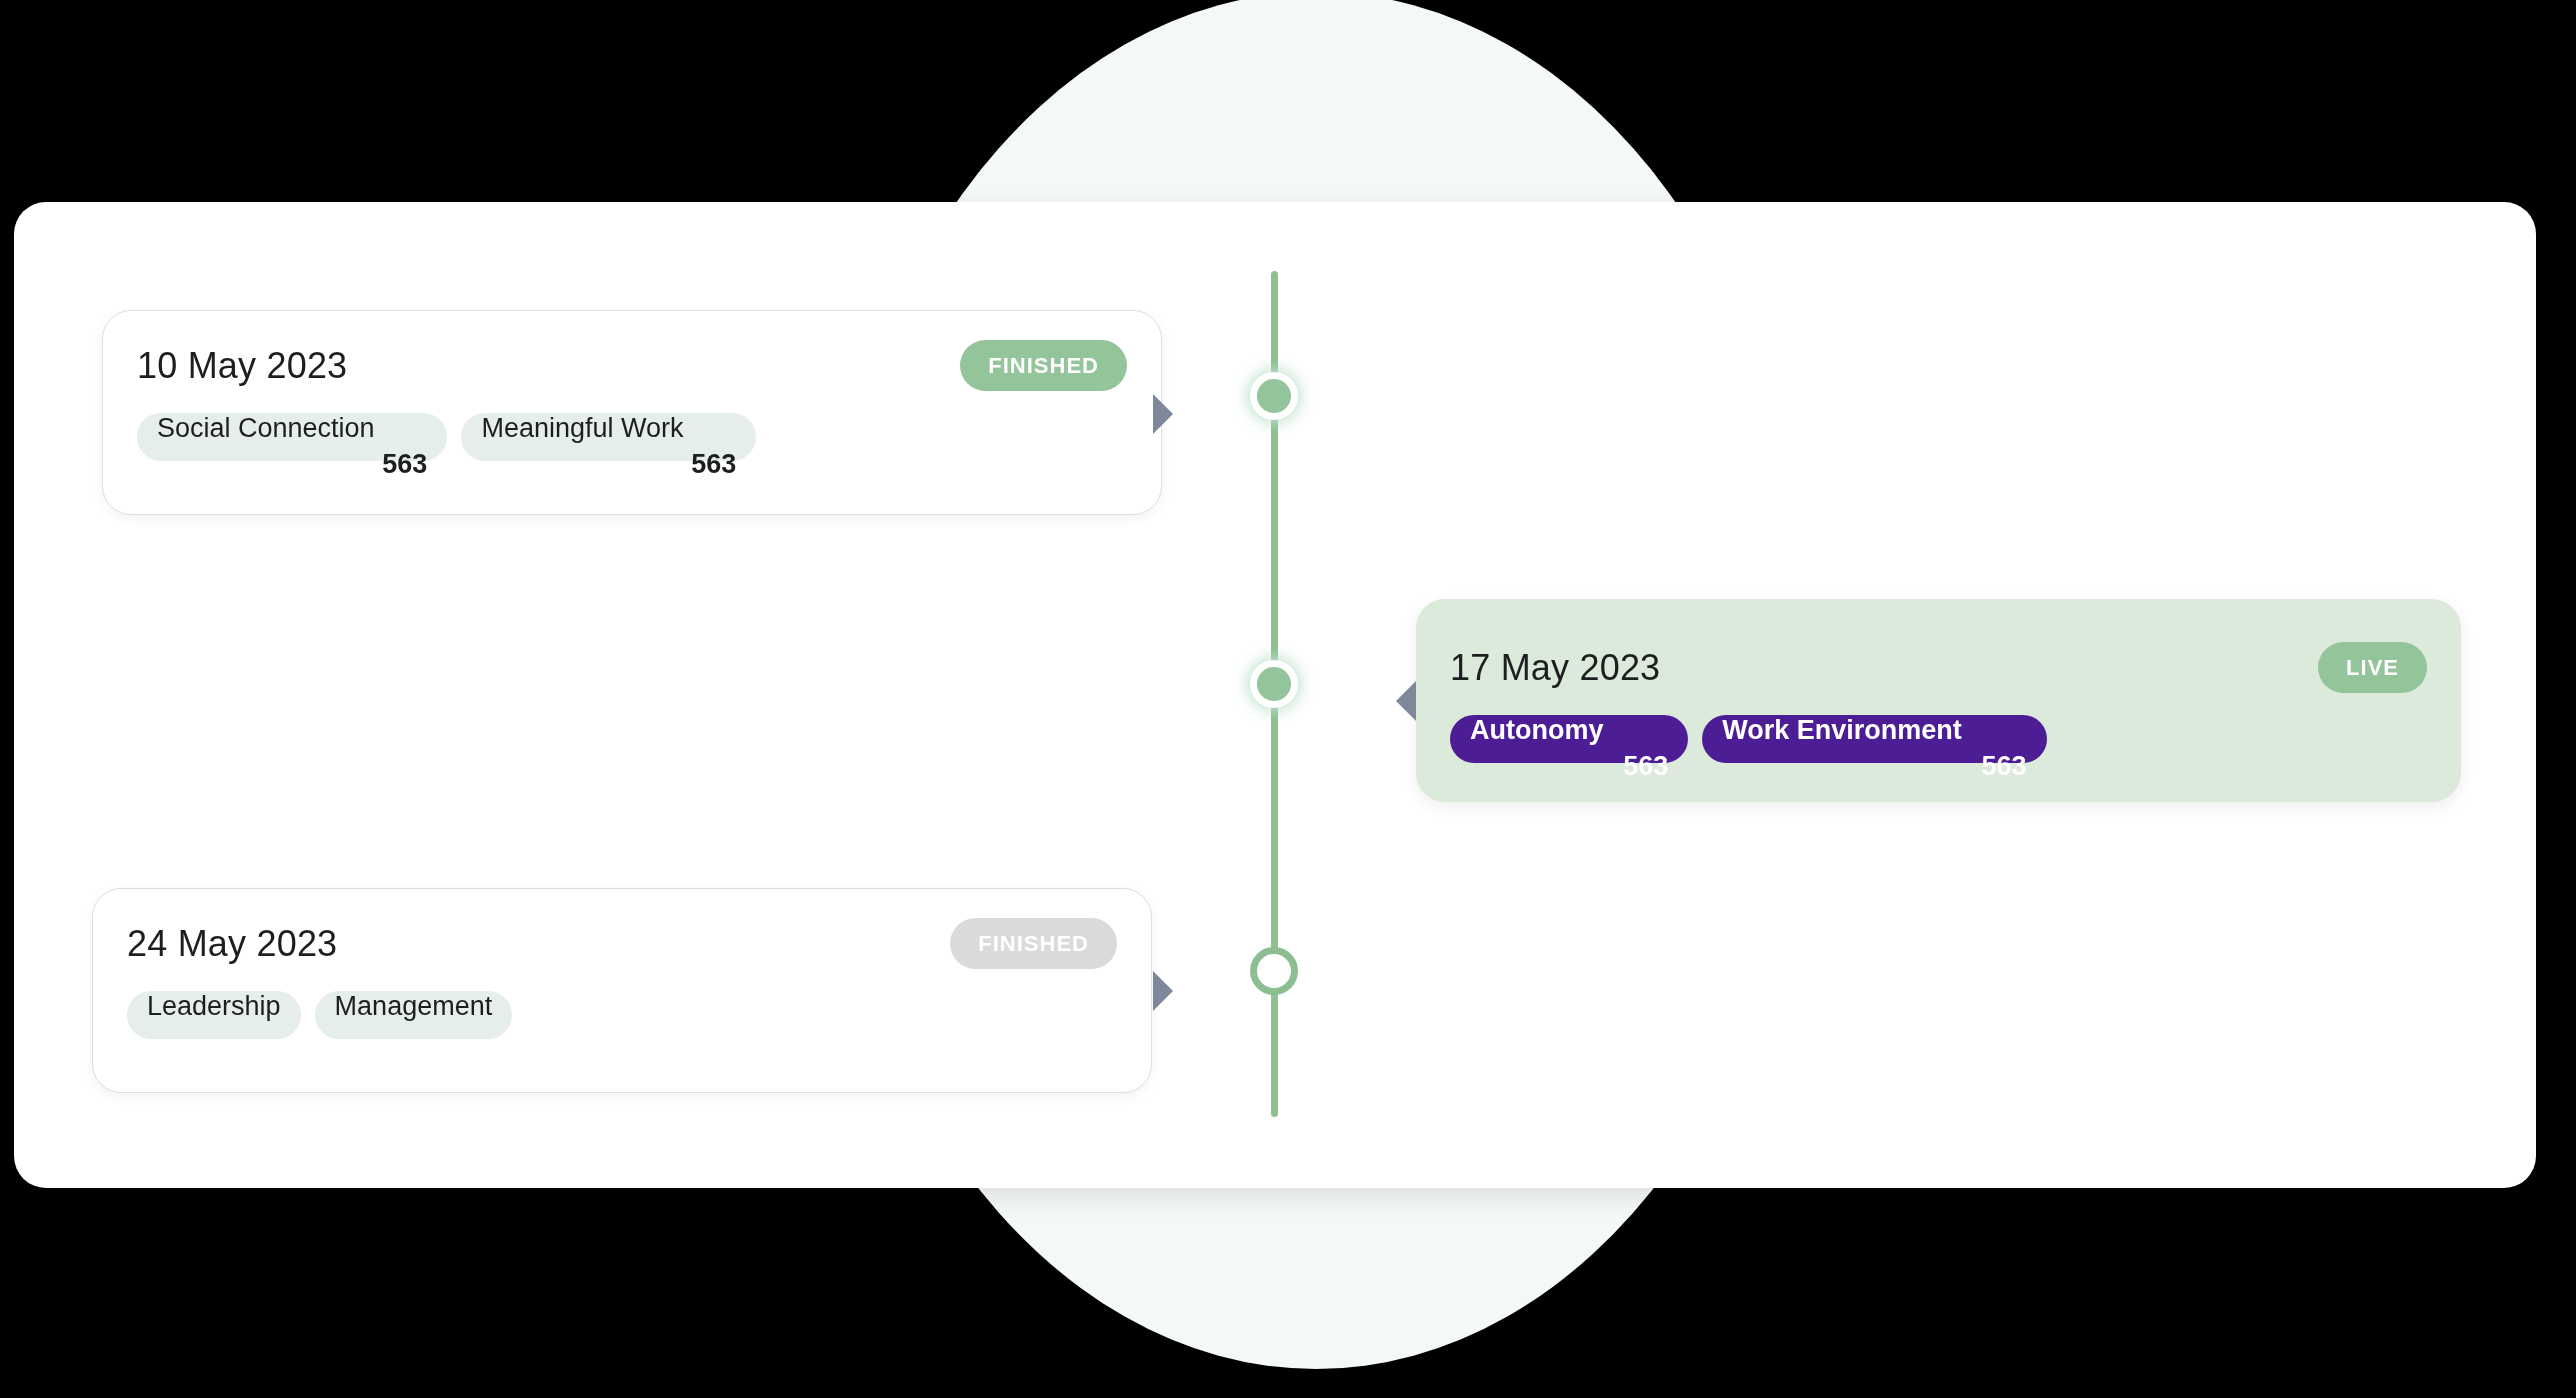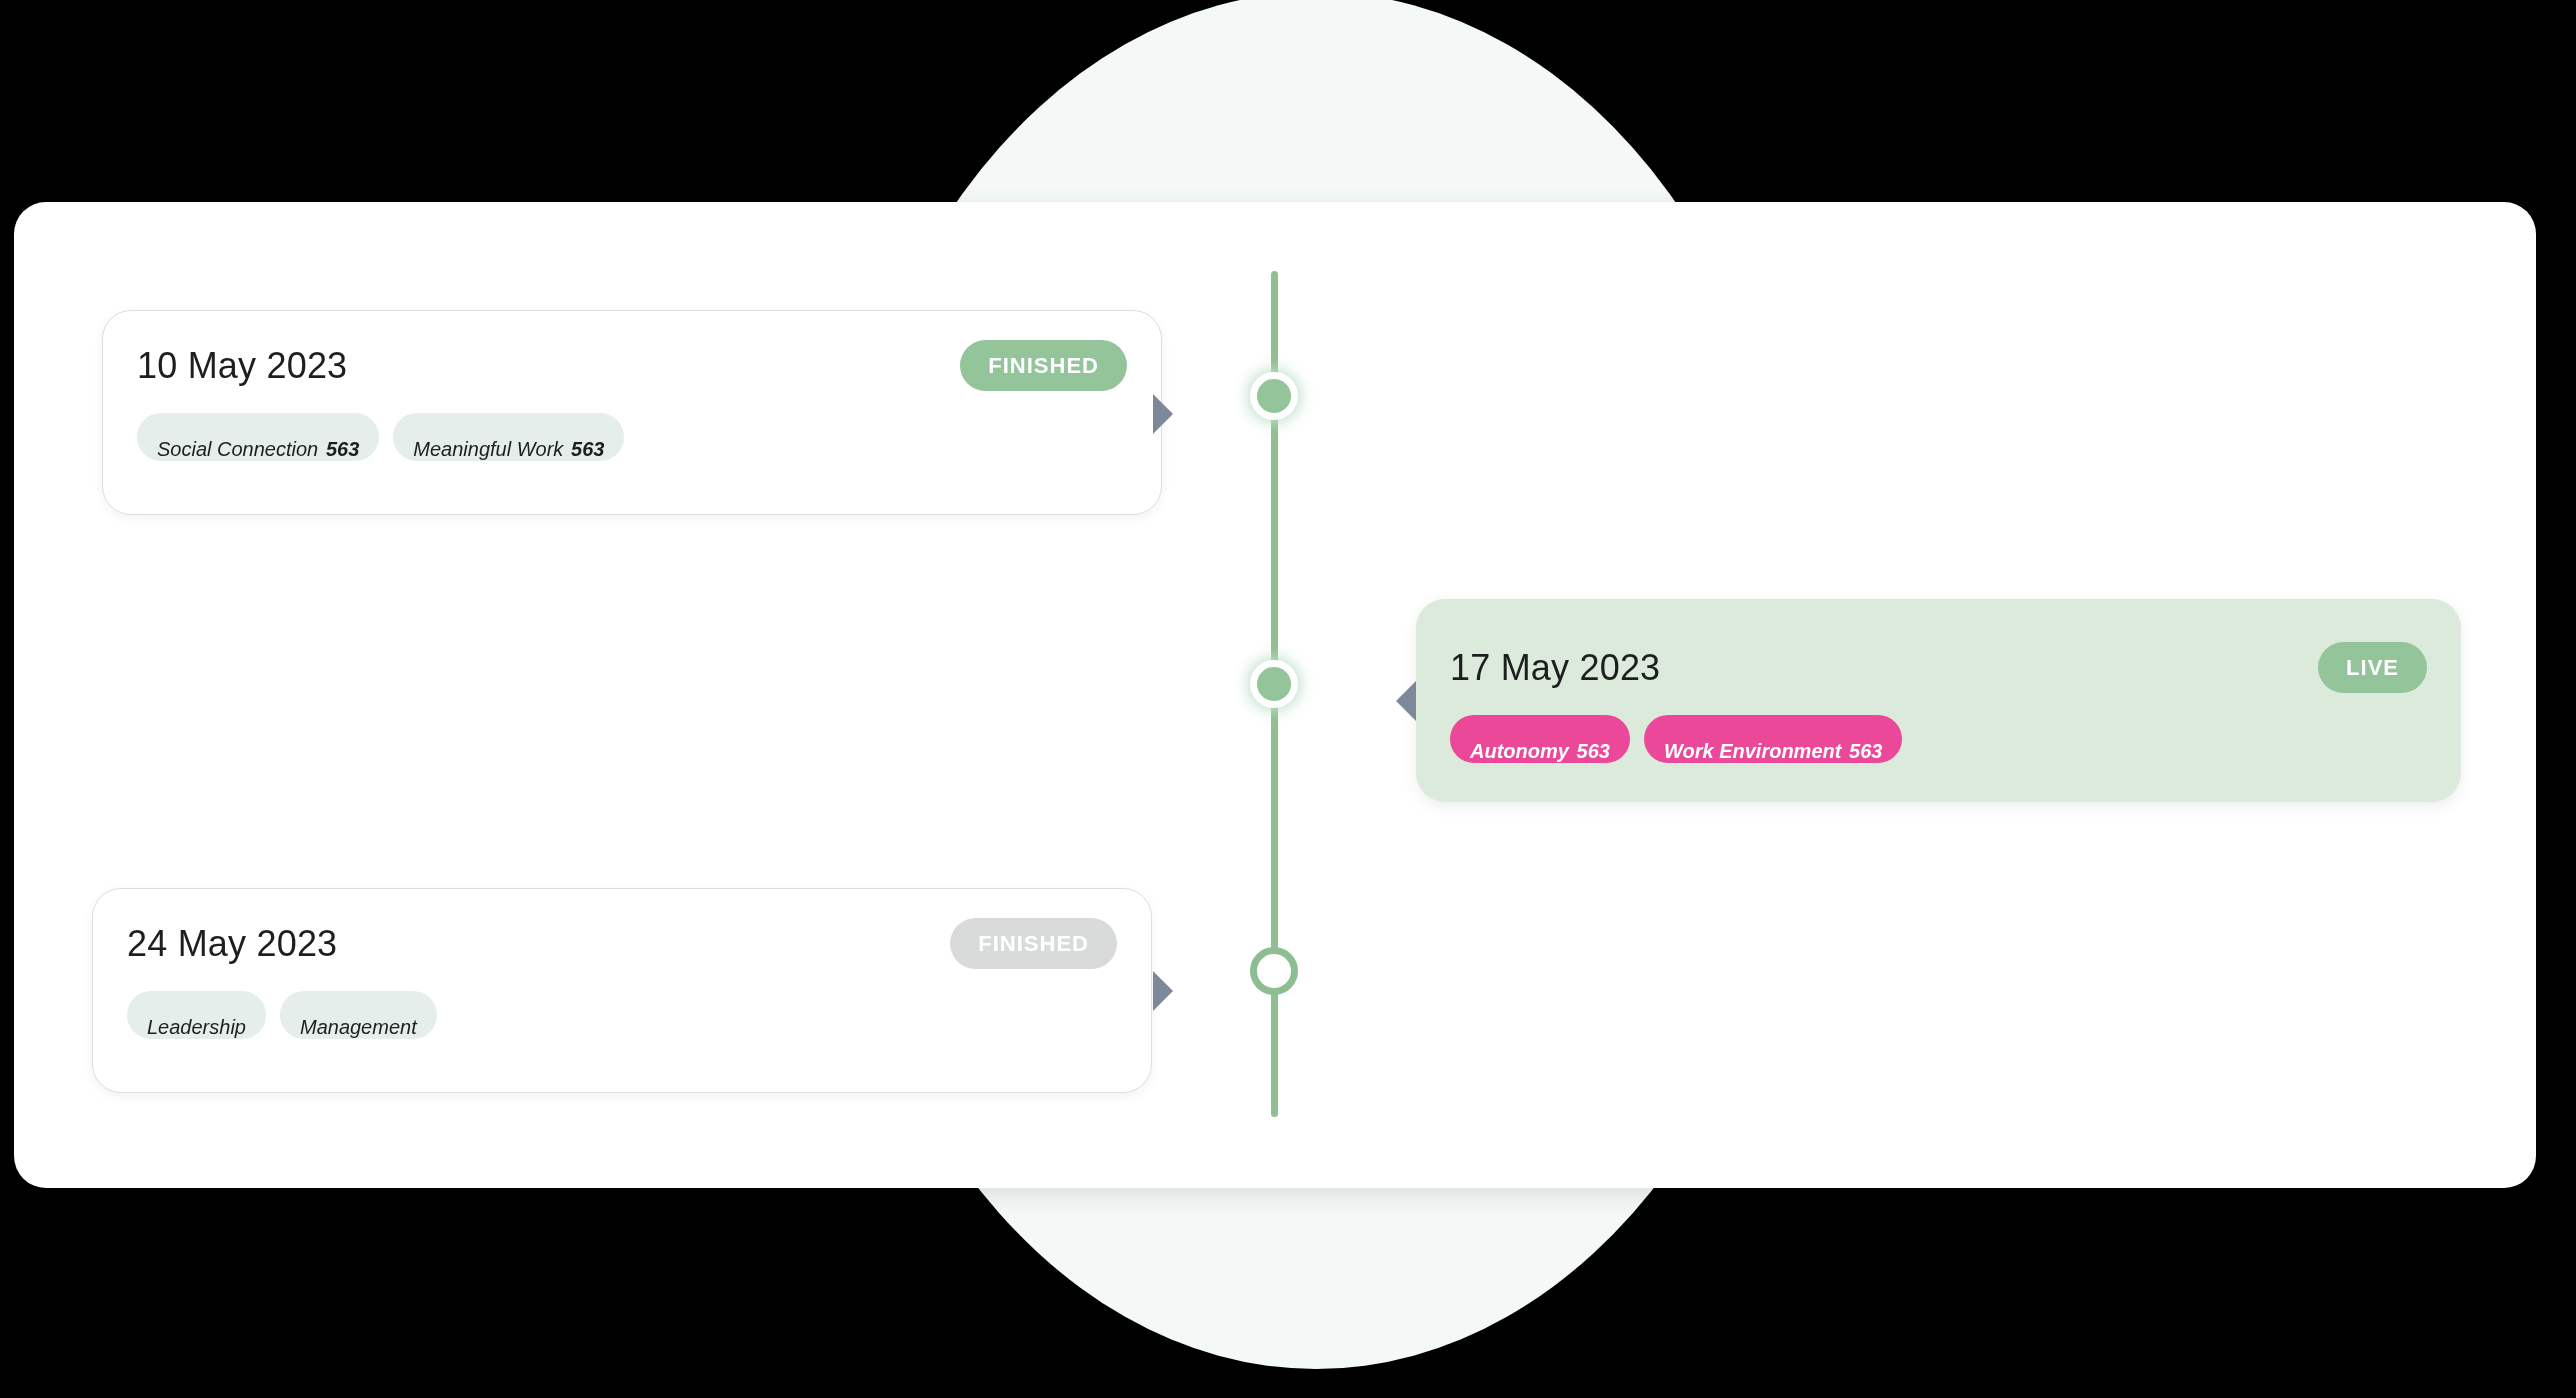--- a/index.html
+++ b/index.html
@@ -117,36 +117,36 @@
   .badge-pending  { background: #d9dbdb; }
 
   .chip-row {
     display: flex;
     gap: 14px;
     margin-top: 21.5px;
   }
 
   .chip {
     display: inline-flex;
-    align-items: flex-end;
+    align-items: flex-start;
     height: 48px;
     padding: 0 20px;
     border-radius: 24px;
-    font-size: 20px;
+    font-size: 27px;
     white-space: nowrap;
-    font-style: italic;
   }
   .chip-light {
     background: #e5eeea;
     color: #1d1f1e;
   }
   .chip-green {
-    background: #ec4899;
+    background: #4c1d95;
     color: #ffffff;
     font-weight: 700;
+    gap: 12px;
   }
   .chip .chip-value {
     font-weight: 700;
     margin-left: 7.7px;
     margin-top: 36px;
   }
 
   
   .arrow {
     position: absolute;

